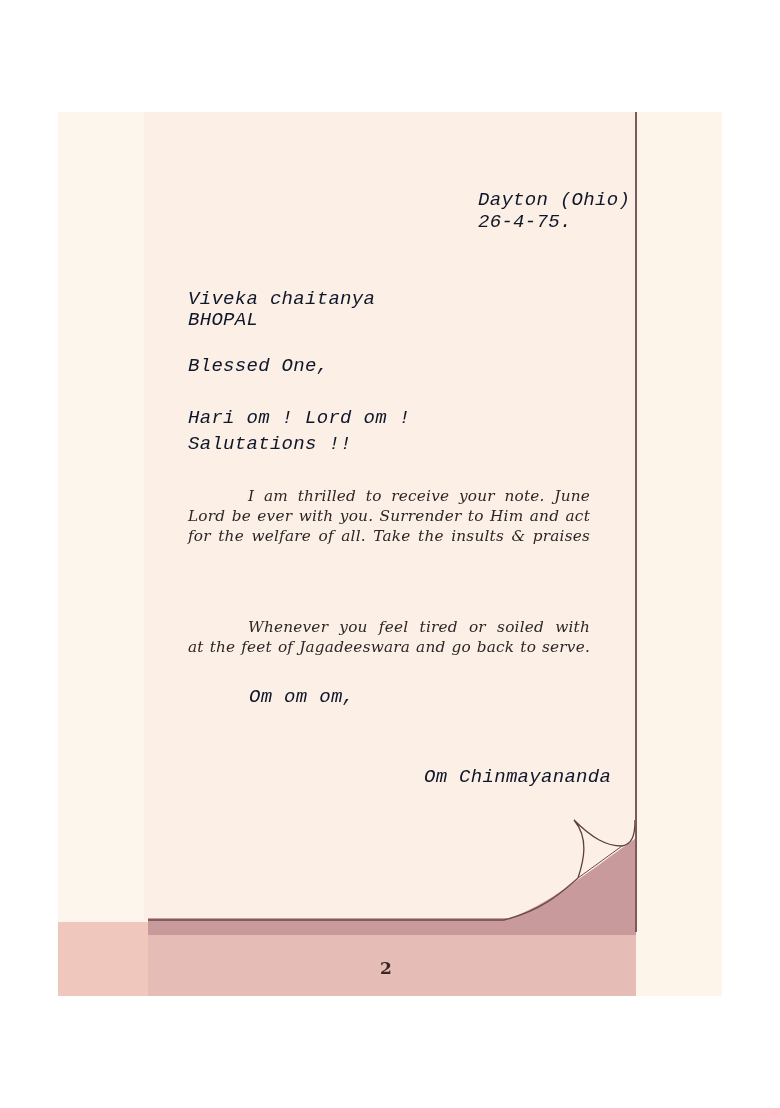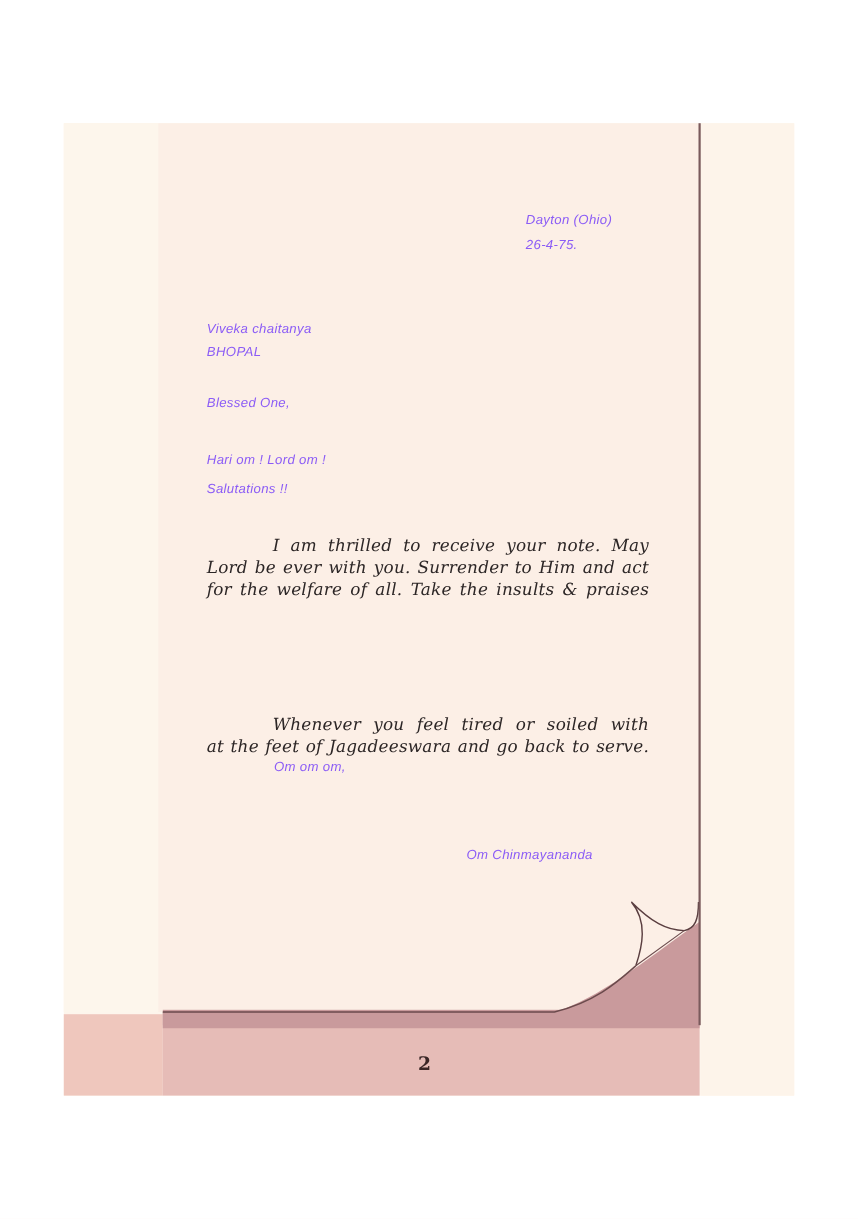--- a/index.html
+++ b/index.html
@@ -37,23 +37,23 @@
     background: #e6bcb7;
   }
   .pink-left {
     position: absolute; left: 58px; top: 922px; width: 90px; height: 74px;
     background: #efc7bd;
   }
   .curl-svg {
     position: absolute; left: 144px; top: 780px; width: 494px; height: 155px;
   }
   .text {
-    position: absolute; font-style: italic; font-size: 12px; color: #8b5cf6;
+    position: absolute; font-style: italic; font-size: 19px; color: #0f172a;
     letter-spacing: 0.3px; line-height: 20px; white-space: nowrap;
-    font-family: Liberation Sans, sans-serif;
+    font-family: Liberation Mono, monospace;
   }
   .para {
     position: absolute; left: 188px; width: 402px; font-style: italic;
     font-size: 15.3px; color: #2c2626; line-height: 20.2px;
     text-align: justify; text-align-last: left; letter-spacing: 0.2px;
     font-family: "DejaVu Serif", serif;
   }
   .para .line { display: block; text-align: justify; text-align-last: justify; white-space: nowrap; }
   .page-number {
     position: absolute; left: 380px; top: 958px; font-size: 17px; color: #3a2626;
@@ -88,26 +88,26 @@
 
 <div class="text" style="left:188px; top:289px;">Viveka chaitanya</div>
 <div class="text" style="left:188px; top:310px;text-align:center;">BHOPAL</div>
 
 <div class="text" style="left:188px; top:356px;">Blessed One,</div>
 
 <div class="text" style="left:188px; top:408px;">Hari om ! Lord om !</div>
 <div class="text" style="left:188px; top:434px;">Salutations !!</div>
 
 <div class="para" style="top:486px;">
-  <span class="line" style="padding-left:60px;">I am thrilled to receive your note.  May</span>
+  <span class="line" style="padding-left:60px;">I am thrilled to receive your note.  June</span>
   <span class="line">Lord be ever with you.  Surrender to Him and act</span>
   <span class="line">for the welfare of all.  Take the insults &amp; praises</span>
 </div>
 
-<div class="para" style="top:617px;margin-top:32px;">
+<div class="para" style="top:617px;">
   <span class="line" style="padding-left:60px;">Whenever you feel tired or soiled with</span>
   <span class="line">at the feet of Jagadeeswara and go back to serve.</span>
 </div>
 
 <div class="text" style="left:249px; top:687px;">Om om om,</div>
 
 <div class="text" style="left:424px; top:767px;">Om Chinmayananda</div>
 
 <div class="page-number">2</div>
 

